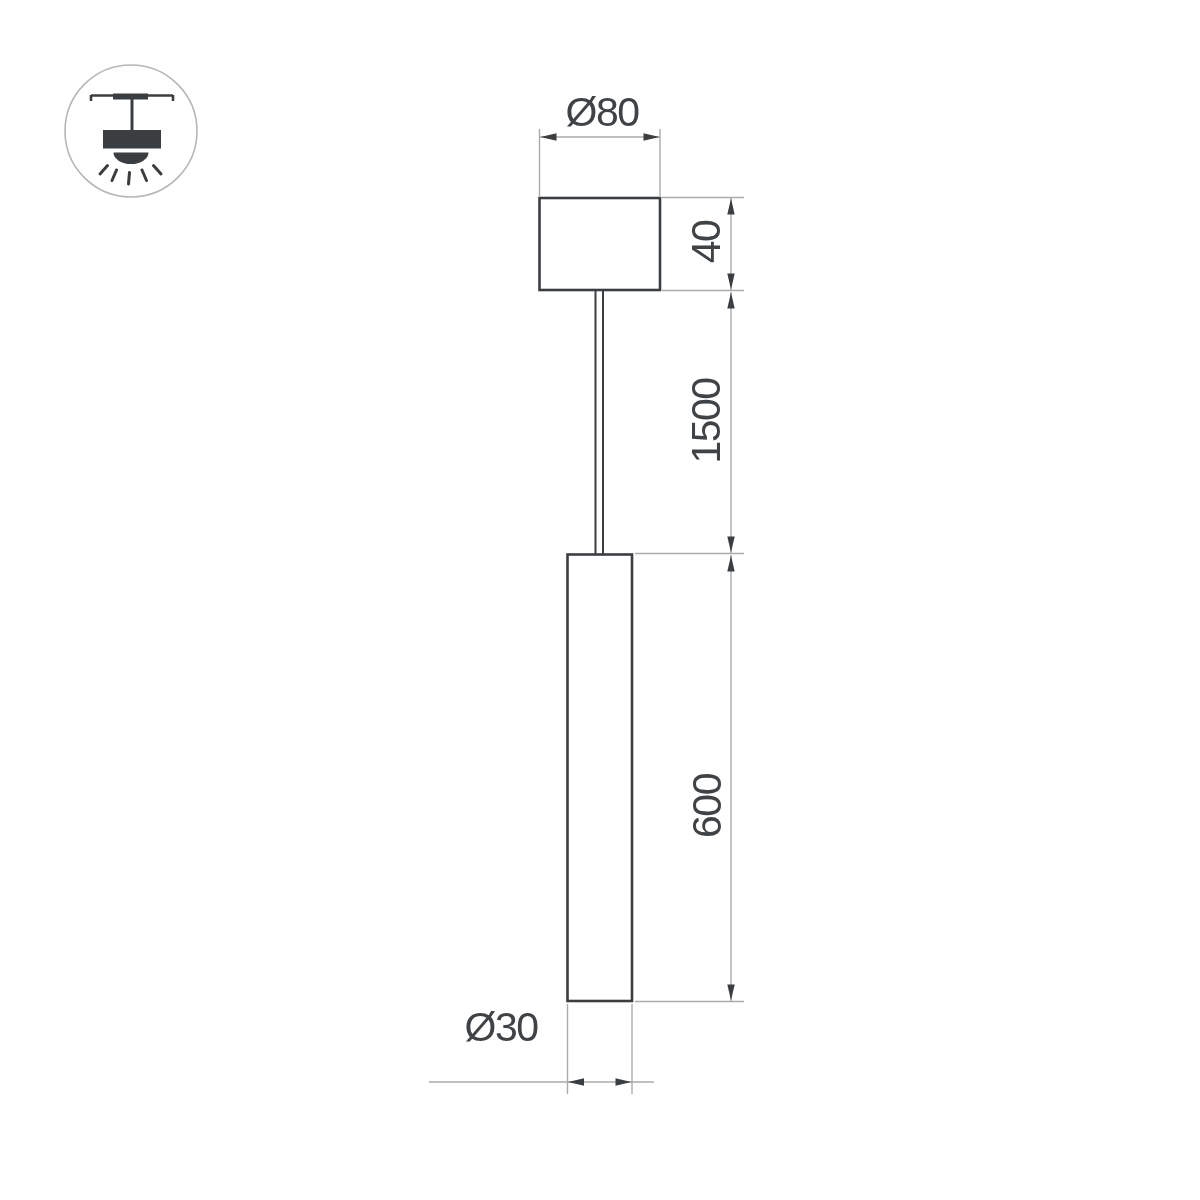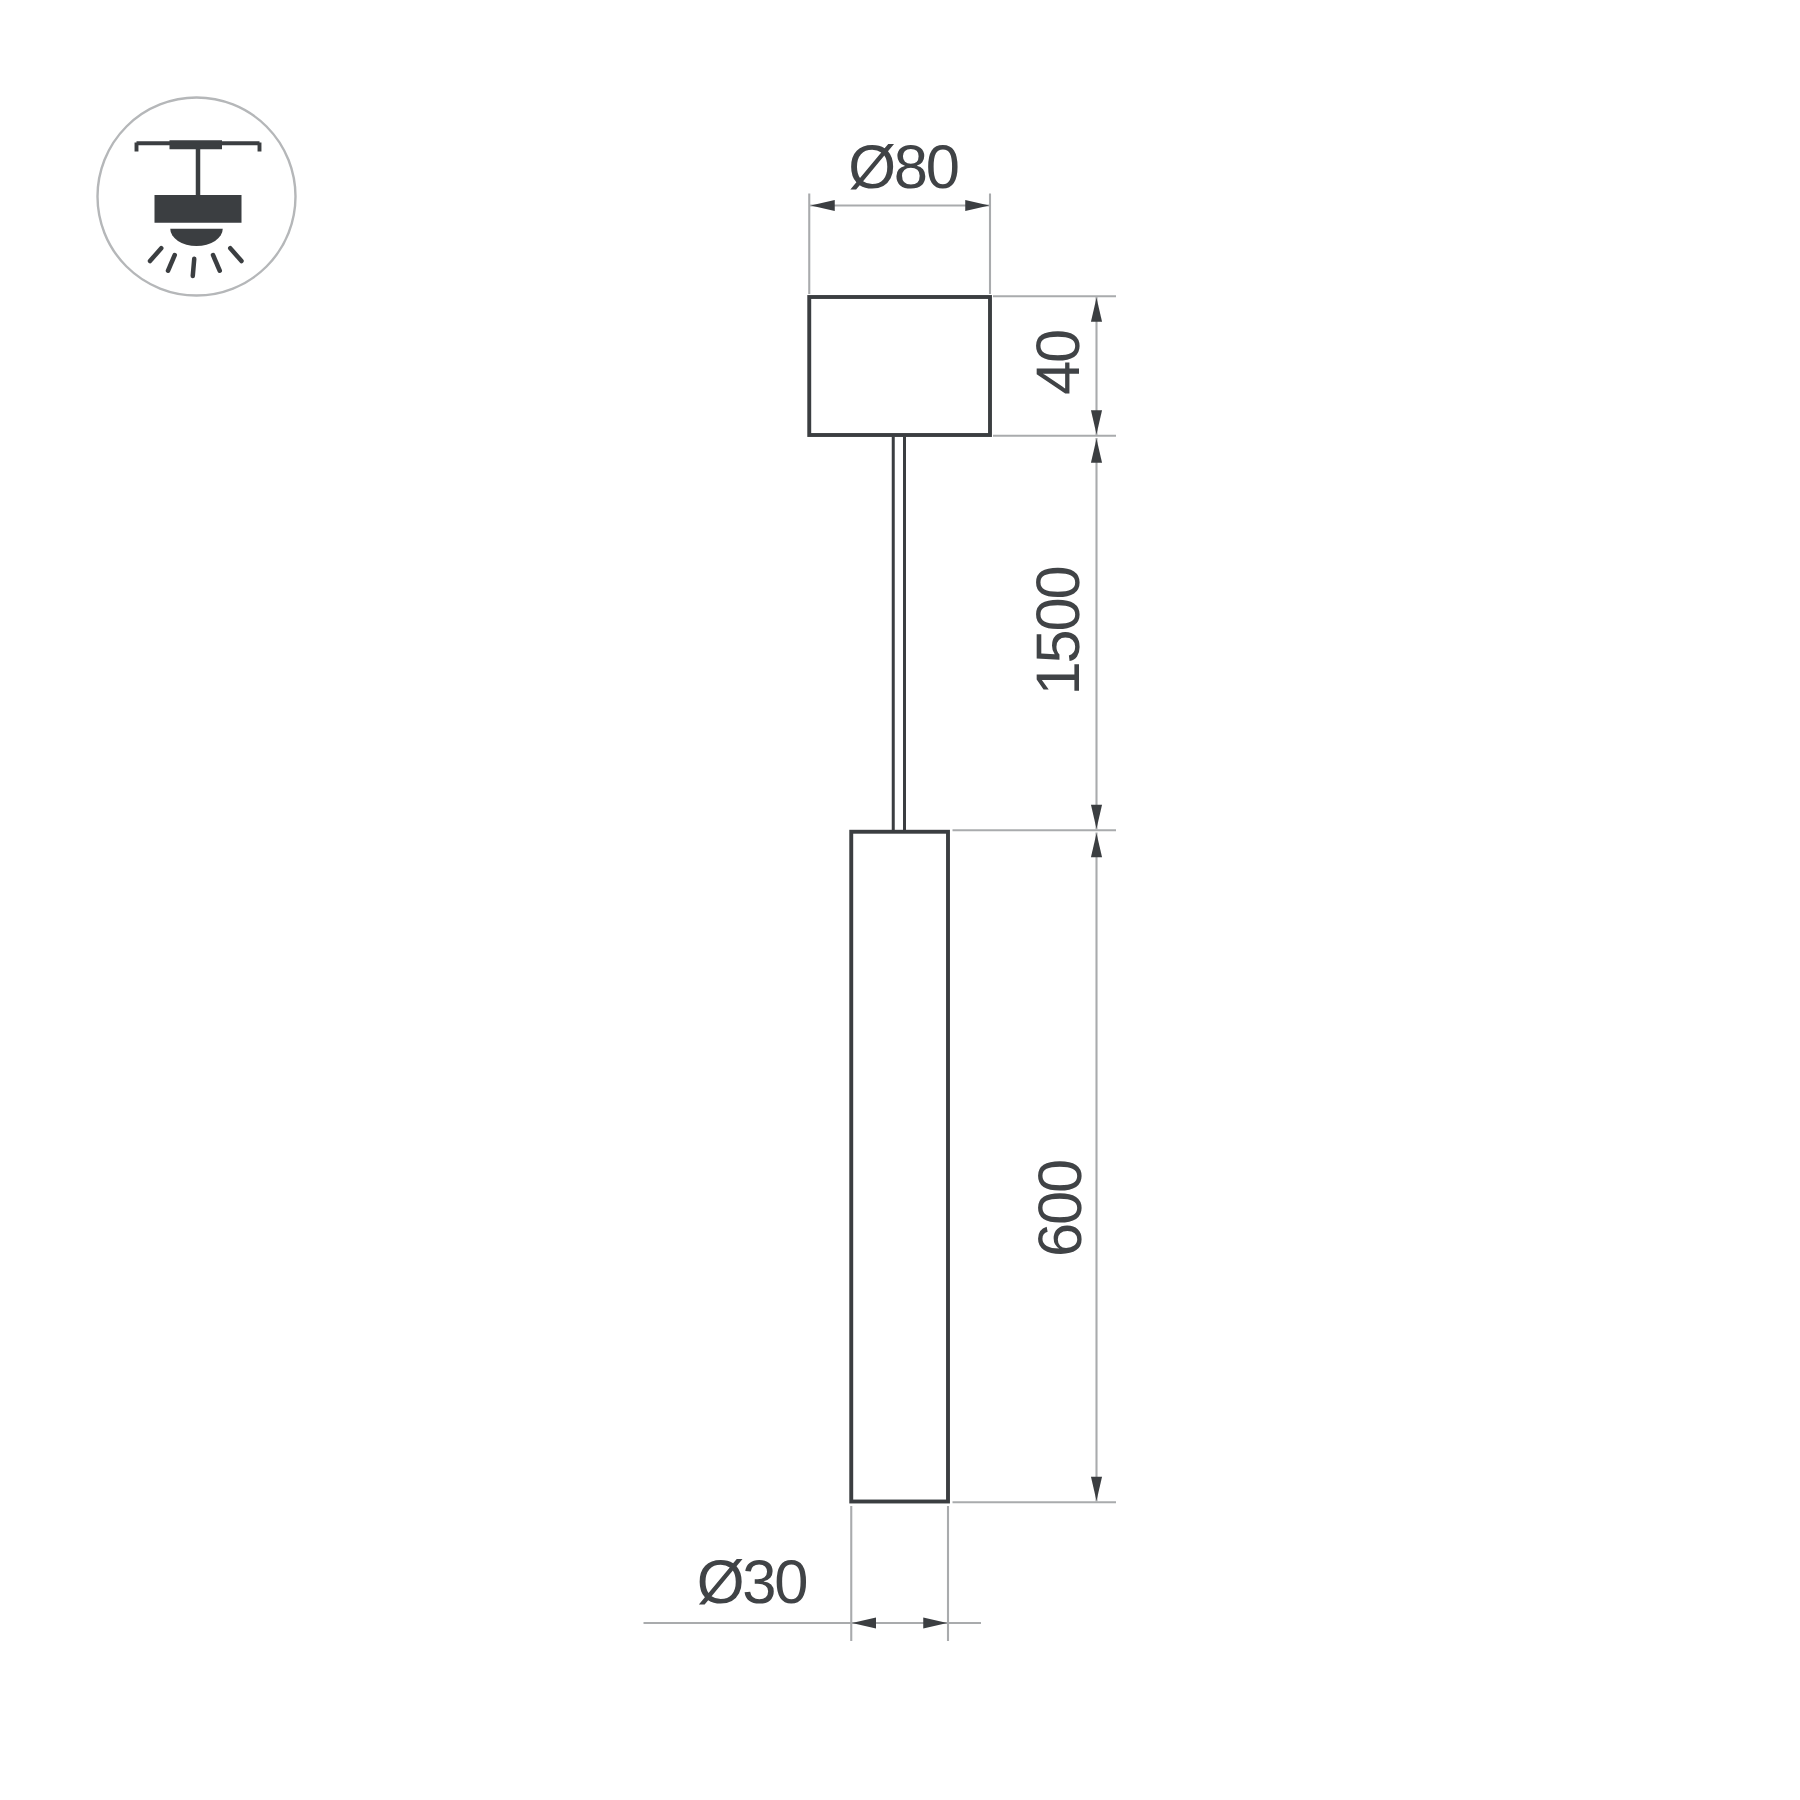--- a/index.html
+++ b/index.html
@@ -118,14 +118,14 @@
   </svg>
 
   <span class="dim-label" style="left:602px; top:112px;">Ø80</span>
 
   <span class="dim-label vertical" style="left:706px; top:242px;">40</span>
 
   <span class="dim-label vertical" style="left:706px; top:421px;">1500</span>
 
   <span class="dim-label vertical" style="left:707px; top:806px;">600</span>
 
-  <span class="dim-label" style="left:501px; top:1055px;">Ø30</span>
+  <span class="dim-label" style="left:501px; top:1027px;">Ø30</span>
 </div>
 
 </body></html>

